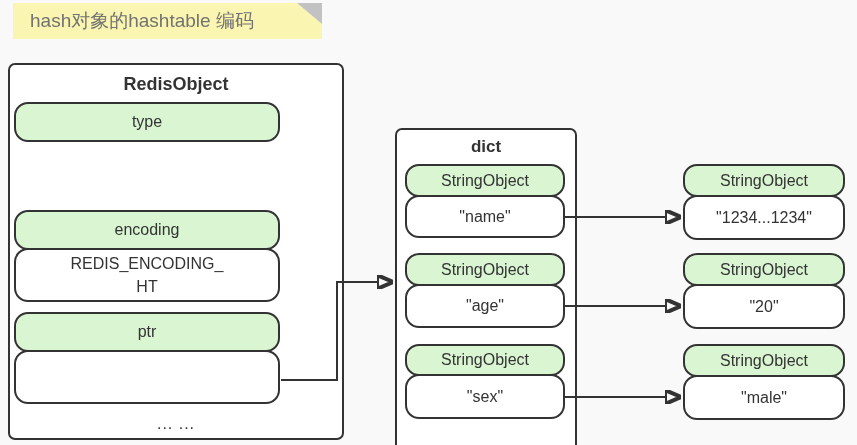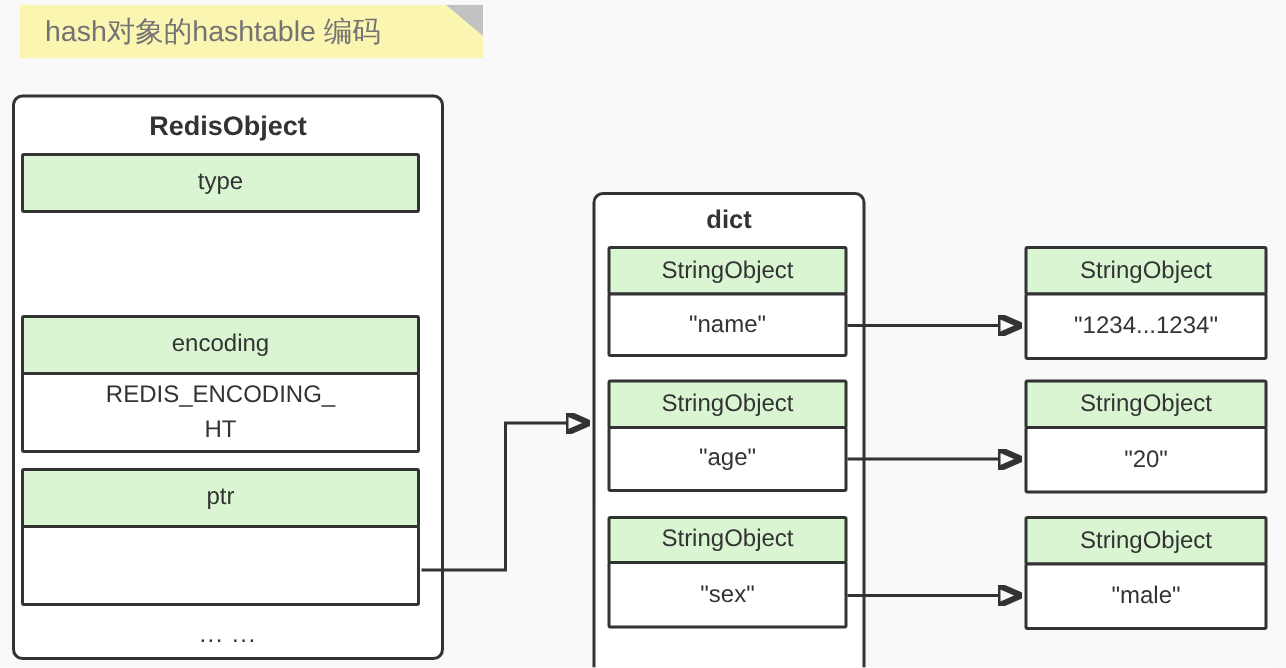--- a/index.html
+++ b/index.html
@@ -15,27 +15,27 @@
         clip-path:polygon(0 0,calc(100% - 25px) 0,100% 21px,100% 100%,0 100%);
         display:flex;align-items:center;padding-left:17px;font-size:19px;color:#737373;}
   .fold{position:absolute;left:297px;top:3px;width:25px;height:21px;background:var(--fold);
         clip-path:polygon(0 0,100% 0,100% 100%);}
 
   
   .outer{position:absolute;background:#ffffff;border:2px solid var(--border);border-radius:7px;}
   .outer-title{position:absolute;left:0;right:0;text-align:center;font-weight:bold;}
 
   
-  .cell{position:absolute;border:2px solid var(--border);border-radius:2px;background:#ffffff;
+  .cell{position:absolute;border:2px solid var(--border);border-radius:14px;background:#ffffff;
         display:flex;align-items:center;justify-content:center;font-size:16px;text-align:center;}
   .cell.green{background:var(--green);}
   .prewrap{white-space:pre-line;line-height:23px;}
 
   
-  #redis-box{left:8px;top:63px;width:288px;height:377px;}
+  #redis-box{left:8px;top:63px;width:336px;height:377px;}
   #redis-title{top:9px;font-size:18px;}
   #redis-box .cell{left:4px;width:266px;}
   #cell-type-h{top:37px;height:40px;}
   #cell-type-v{top:75px;height:56px;}
   #cell-enc-h{top:145px;height:40px;}
   #cell-enc-v{top:183px;height:54px;}
   #cell-ptr-h{top:247px;height:40px;}
   #cell-ptr-v{top:285px;height:54px;}
   #redis-ellipsis{position:absolute;left:0;right:0;top:350px;text-align:center;font-size:16px;letter-spacing:1px;}
 

